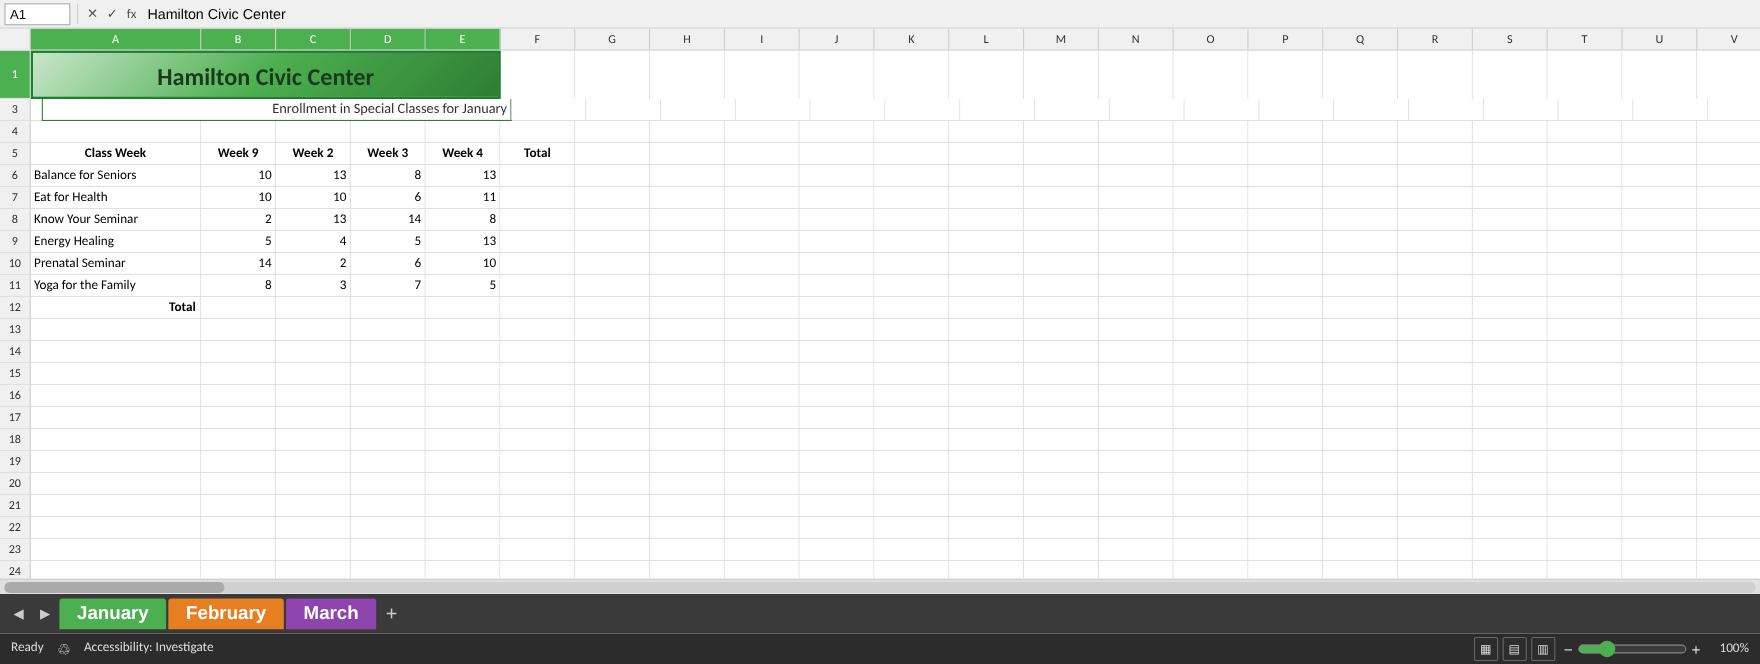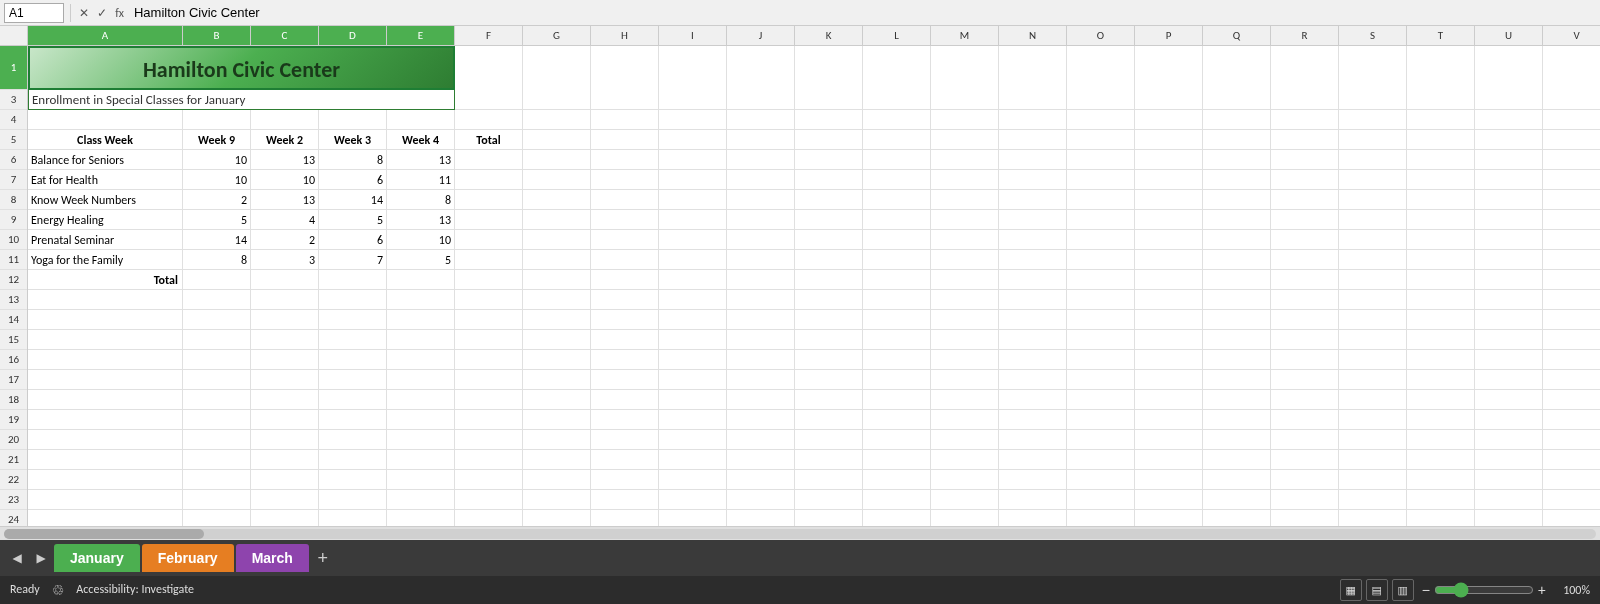--- a/index.html
+++ b/index.html
@@ -256,21 +256,21 @@
       cursor: pointer;
       display: flex;
       align-items: center;
       justify-content: center;
     }
     .sheet-tab {
       height: 28px;
       padding: 0 16px;
       border: none;
       border-radius: 3px 3px 0 0;
-      font-size: 14px;
+      font-size: 17px;
       font-weight: bold;
       cursor: pointer;
       display: flex;
       align-items: center;
     }
     .sheet-tab.january {
       background: #4caf50;
       color: #fff;
     }
     .sheet-tab.february {
@@ -445,21 +445,21 @@
           <div class="cell col-p cell-empty" style="height:44px;"></div>
           <div class="cell col-q cell-empty" style="height:44px;"></div>
           <div class="cell col-r cell-empty" style="height:44px;"></div>
           <div class="cell col-s cell-empty" style="height:44px;"></div>
           <div class="cell col-t cell-empty" style="height:44px;"></div>
           <div class="cell col-u cell-empty" style="height:44px;"></div>
           <div class="cell col-v cell-empty" style="height:44px;"></div>
         </div>
 
         <div class="grid-row">
-          <div class="cell cell-subtitle merged-subtitle" style="border:1px solid #2e7d32;border-top:none;text-align:left;">Enrollment in Special Classes for January</div>
+          <div class="cell cell-subtitle merged-subtitle" style="border:1px solid #2e7d32;border-top:none;text-align:right;margin-left:10px;">Enrollment in Special Classes for January</div>
           <div class="cell col-f"></div>
           <div class="cell col-g"></div>
           <div class="cell col-h"></div>
           <div class="cell col-i"></div>
           <div class="cell col-j"></div>
           <div class="cell col-k"></div>
           <div class="cell col-l"></div>
           <div class="cell col-m"></div>
           <div class="cell col-n"></div>
           <div class="cell col-o"></div>
@@ -564,21 +564,21 @@
           <div class="cell col-o"></div>
           <div class="cell col-p"></div>
           <div class="cell col-q"></div>
           <div class="cell col-r"></div>
           <div class="cell col-s"></div>
           <div class="cell col-t"></div>
           <div class="cell col-u"></div>
           <div class="cell col-v"></div>
         </div>
         <div class="grid-row">
-          <div class="cell col-a">Know Week Numbers</div>
+          <div class="cell col-a">Know Your Seminar</div>
           <div class="cell col-b cell-data-right">2</div>
           <div class="cell col-c cell-data-right">13</div>
           <div class="cell col-d cell-data-right">14</div>
           <div class="cell col-e cell-data-right">8</div>
           <div class="cell col-f"></div>
           <div class="cell col-g"></div>
           <div class="cell col-h"></div>
           <div class="cell col-i"></div>
           <div class="cell col-j"></div>
           <div class="cell col-k"></div>

